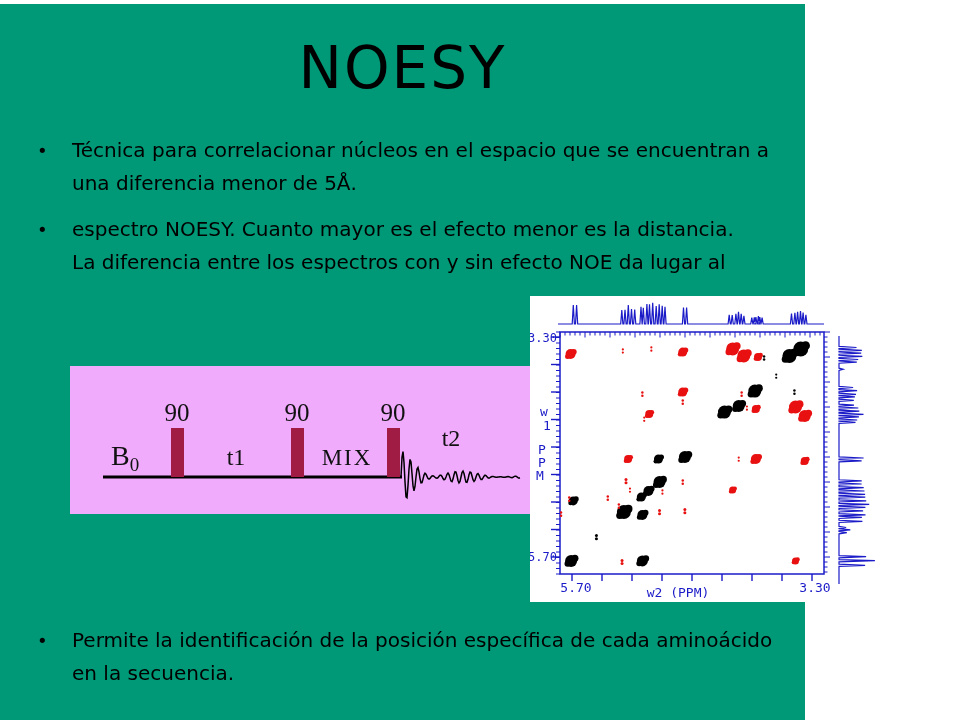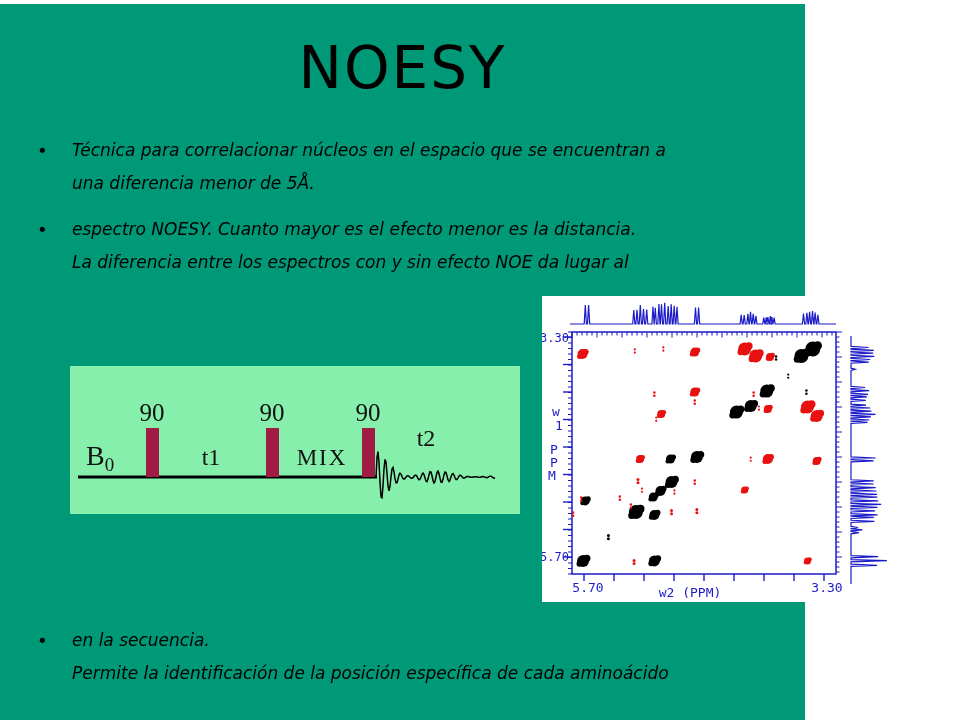--- a/index.html
+++ b/index.html
@@ -4,21 +4,21 @@
 <style>
   html,body{margin:0;padding:0;}
   body{width:960px;height:720px;overflow:hidden;font-family:"DejaVu Sans",sans-serif;}
   .slide{position:absolute;left:0;top:4px;width:805px;height:720px;background:var(--bg,#009977);}
   .title{position:absolute;left:0;right:0;top:30px;margin:0;text-align:center;
          font-size:58px;font-weight:normal;color:var(--ink,#000);letter-spacing:2px;
          font-family:"DejaVu Sans",sans-serif;}
   .bullet{position:absolute;left:0;width:960px;color:var(--ink,#000);}
   .bullet .marker{position:absolute;left:37px;top:8px;font-size:18px;line-height:18px;}
   .bullet .lines{position:absolute;left:72px;top:0;width:882px;}
-  .bullet .bl{font-size:17px;line-height:33px;white-space:nowrap;font-style:italic;}
+  .bullet .bl{font-size:20px;line-height:33px;white-space:nowrap;}
   .b1{top:130px;} .b2{top:209px;} .b3{top:620px;}
   .panel{position:absolute;background:#ffffff;}
   .pulse-panel{left:70px;top:362px;width:450px;height:148px;}
   .spec-panel{left:530px;top:292px;width:352px;height:306px;}
   .panel svg{display:block;width:100%;height:100%;}
 </style>
 </head>
 <body>
 
 <div class="slide">
@@ -37,43 +37,43 @@
     <span class="marker">•</span>
     <div class="lines">
       <div class="bl">espectro NOESY. Cuanto mayor es el efecto menor es la distancia.</div>
       <div class="bl">La diferencia entre los espectros con y sin efecto NOE da lugar al</div>
     </div>
   </div>
 
   <div class="bullet b3">
     <span class="marker">•</span>
     <div class="lines">
+      <div class="bl">Permite la identificación de la posición específica de cada aminoácido</div>
       <div class="bl">en la secuencia.</div>
-      <div class="bl">Permite la identificación de la posición específica de cada aminoácido</div>
     </div>
   </div>
 
-  <div class="panel pulse-panel" style="background: #86efac;">
+  <div class="panel pulse-panel" style="background: #f0abfc; padding-left: 25px;">
     <svg id="pulse-svg" viewBox="0 0 450 148">
         <line x1="8" y1="111" x2="307" y2="111" stroke="#000000" stroke-width="3"></line>
         <rect x="76" y="62" width="13" height="49" fill="#a01c44"></rect>
         <text x="82" y="55" font-size="25" fill="#111111" text-anchor="middle" font-family="&quot;Liberation Serif&quot;,serif">90</text>
         <rect x="196" y="62" width="13" height="49" fill="#a01c44"></rect>
         <text x="202" y="55" font-size="25" fill="#111111" text-anchor="middle" font-family="&quot;Liberation Serif&quot;,serif">90</text>
         <rect x="292" y="62" width="13" height="49" fill="#a01c44"></rect>
         <text x="298" y="55" font-size="25" fill="#111111" text-anchor="middle" font-family="&quot;Liberation Serif&quot;,serif">90</text>
         <text x="16" y="99" font-size="28" fill="#111111" text-anchor="start" font-family="&quot;Liberation Serif&quot;,serif">B<tspan dy="6" font-size="19">0</tspan></text>
         <text x="141" y="99" font-size="24" fill="#111111" text-anchor="middle" font-family="&quot;Liberation Serif&quot;,serif">t1</text>
         <text x="252" y="99" font-size="23" fill="#111111" text-anchor="middle" font-family="&quot;Liberation Serif&quot;,serif" letter-spacing="2">MIX</text>
         <text x="356" y="80" font-size="24" fill="#111111" text-anchor="middle" font-family="&quot;Liberation Serif&quot;,serif">t2</text>
         <path d="M306 111 L307 91.4 L308 85.6 L309 96.5 L310 115.9 L311 130.8 L312 131.7 L313 119.4 L314 103.0 L315 93.4 L316 96.0 L317 107.6 L318 119.8 L319 124.8 L320 120.5 L321 111.0 L322 103.1 L323 101.5 L324 105.9 L325 112.6 L326 116.9 L327 116.7 L328 113.1 L329 109.1 L330 107.2 L331 108.1 L332 110.4 L333 112.5 L334 113.1 L335 112.4 L336 111.0 L337 109.9 L338 109.7 L339 110.3 L340 111.3 L341 112.1 L342 112.3 L343 111.6 L344 110.3 L345 109.3 L346 109.2 L347 110.5 L348 112.5 L349 113.8 L350 113.3 L351 111.0 L352 108.3 L353 107.1 L354 108.5 L355 111.9 L356 115.1 L357 115.7 L358 113.1 L359 108.8 L360 105.7 L361 106.1 L362 109.8 L363 114.5 L364 117.0 L365 115.5 L366 111.0 L367 106.5 L368 105.0 L369 107.5 L370 112.2 L371 116.1 L372 116.4 L373 113.3 L374 108.8 L375 106.0 L376 106.6 L377 110.0 L378 113.7 L379 115.4 L380 114.1 L381 111.0 L382 108.3 L383 107.6 L384 109.1 L385 111.6 L386 113.4 L387 113.4 L388 111.9 L389 110.2 L390 109.2 L391 109.6 L392 110.7 L393 111.8 L394 112.1 L395 111.7 L396 111.0 L397 110.5 L398 110.4 L399 110.7 L400 111.1 L401 111.3 L402 111.3 L403 111.1 L404 110.9 L405 110.7 L406 110.8 L407 110.9 L408 111.2 L409 111.3 L410 111.3 L411 111.0 L412 110.7 L413 110.5 L414 110.7 L415 111.1 L416 111.6 L417 111.7 L418 111.3 L419 110.7 L420 110.2 L421 110.2 L422 110.8 L423 111.6 L424 112.1 L425 111.8" stroke="#000000" stroke-width="1.5" fill="none"></path>
       </svg>
   </div>
 
-  <div class="panel spec-panel" style="background: rgb(255, 255, 255); margin-left: 12px;">
+  <div class="panel spec-panel" style="background: rgb(255, 255, 255);">
     <svg id="spec-svg" viewBox="0 0 352 306">
         <rect x="30" y="36" width="264" height="242" fill="none" stroke="#1b1bc8" stroke-width="1.5"></rect>
         <line x1="30" y1="36" x2="26" y2="36" stroke="#1b1bc8" stroke-width="1"></line>
         <line x1="30" y1="41.5" x2="26" y2="41.5" stroke="#1b1bc8" stroke-width="1"></line>
         <line x1="30" y1="47" x2="26" y2="47" stroke="#1b1bc8" stroke-width="1"></line>
         <line x1="30" y1="52.5" x2="26" y2="52.5" stroke="#1b1bc8" stroke-width="1"></line>
         <line x1="30" y1="58" x2="26" y2="58" stroke="#1b1bc8" stroke-width="1"></line>
         <line x1="30" y1="63.5" x2="26" y2="63.5" stroke="#1b1bc8" stroke-width="1"></line>
         <line x1="30" y1="69" x2="26" y2="69" stroke="#1b1bc8" stroke-width="1"></line>
         <line x1="30" y1="74.5" x2="26" y2="74.5" stroke="#1b1bc8" stroke-width="1"></line>

